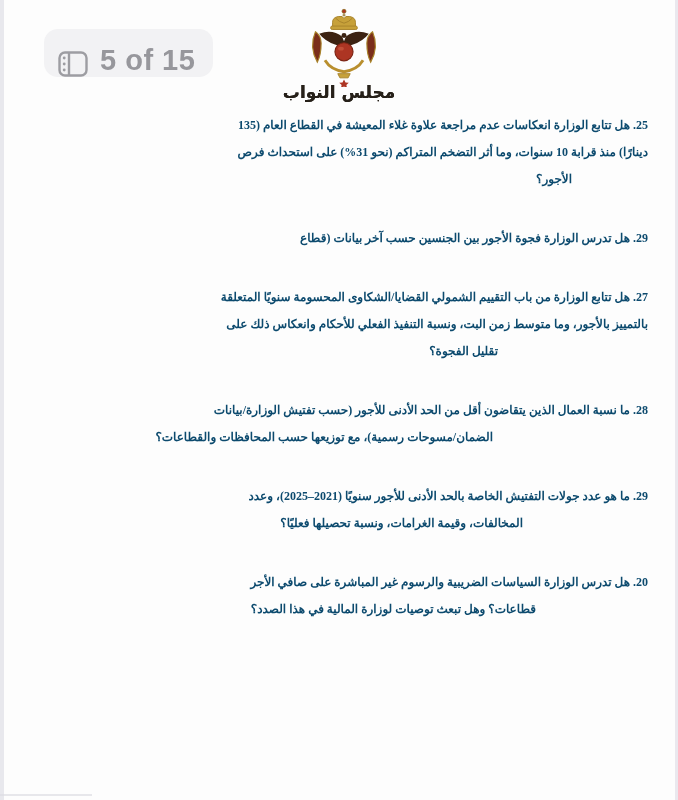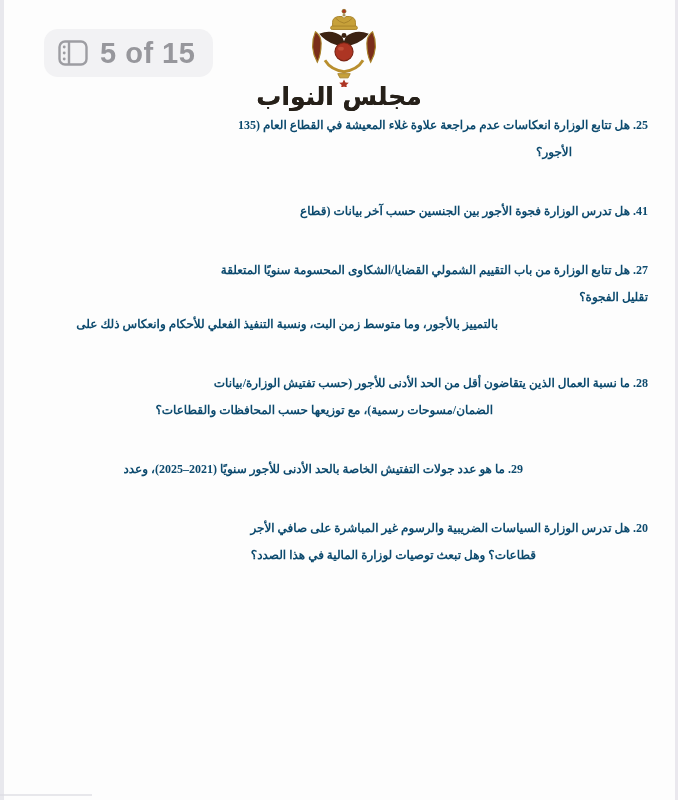--- a/index.html
+++ b/index.html
@@ -9,33 +9,33 @@
     font-family:"DejaVu Sans",sans-serif;
   }
   
   .edge-left{position:absolute;left:0;top:0;width:4px;height:800px;background:#e8e8ed}
   .edge-right{position:absolute;right:0;top:0;width:3px;height:800px;background:#eae8ee}
   .bottom-mark{position:absolute;left:0;bottom:4px;width:92px;height:2px;background:#dcdce2;opacity:.65}
 
   
   .badge{
     position:absolute;left:44px;top:29px;height:48px;
-    display:flex;align-items:center;gap:12px;
+    display:flex;align-items:flex-end;gap:12px;
     background:#f2f2f4;border-radius:14px;padding:0 18px 0 14px;cursor:default;
   }
   .badge .lbl{
     color:#97979c;font-size:29px;font-weight:600;letter-spacing:.5px;
     font-family:"Liberation Sans",sans-serif;
   }
 
   
   .emblem{position:absolute;left:296px;top:7px;width:96px;height:80px}
   .org-title{
     position:absolute;top:82px;left:0;width:678px;text-align:center;
-    font-size:25px;font-weight:bold;color:#262019;
+    font-size:17px;font-weight:bold;color:#262019;
     font-family:"DejaVu Sans",sans-serif;
     text-shadow:0 0 .6px #262019;
   }
 
   
   .questions{position:absolute;top:112px;right:30px;left:26px;direction:rtl}
   .q{
     margin-bottom:32px;font-size:12px;font-weight:bold;color:#0c4a6e;
     line-height:27px;
     font-family:Liberation Serif, serif;
@@ -97,34 +97,36 @@
 
     <path d="M50 76 l1.6 3.2 3.4 .4 -2.5 2.3 .7 3.3 -3.2 -1.7 -3.2 1.7 .7 -3.3 -2.5 -2.3 3.4 -.4 Z" fill="#ad3523"></path>
   </svg>
 </div>
 
 <div class="org-title">مجلس النواب</div>
 
 <div class="questions" id="questions">
     <div class="q q25">
       <div class="ln">25. هل تتابع الوزارة انعكاسات عدم مراجعة علاوة غلاء المعيشة في القطاع العام (135</div>
+      <div class="ln">دينارًا) منذ قرابة 10 سنوات، وما أثر التضخم المتراكم (نحو 31%) على استحداث فرص</div>
       <div class="ln">الأجور؟</div>
     </div>
     <div class="q q26">
-      <div class="ln">41. هل تدرس الوزارة فجوة الأجور بين الجنسين حسب آخر بيانات (قطاع</div>
+      <div class="ln">29. هل تدرس الوزارة فجوة الأجور بين الجنسين حسب آخر بيانات (قطاع</div>
     </div>
     <div class="q q27">
       <div class="ln">27. هل تتابع الوزارة من باب التقييم الشمولي القضايا/الشكاوى المحسومة سنويًا المتعلقة</div>
+      <div class="ln">بالتمييز بالأجور، وما متوسط زمن البت، ونسبة التنفيذ الفعلي للأحكام وانعكاس ذلك على</div>
       <div class="ln">تقليل الفجوة؟</div>
-      <div class="ln">بالتمييز بالأجور، وما متوسط زمن البت، ونسبة التنفيذ الفعلي للأحكام وانعكاس ذلك على</div>
     </div>
     <div class="q q28">
       <div class="ln">28. ما نسبة العمال الذين يتقاضون أقل من الحد الأدنى للأجور (حسب تفتيش الوزارة/بيانات</div>
       <div class="ln">الضمان/مسوحات رسمية)، مع توزيعها حسب المحافظات والقطاعات؟</div>
     </div>
     <div class="q q29">
       <div class="ln">29. ما هو عدد جولات التفتيش الخاصة بالحد الأدنى للأجور سنويًا (2021–2025)، وعدد</div>
+      <div class="ln">المخالفات، وقيمة الغرامات، ونسبة تحصيلها فعليًا؟</div>
     </div>
     <div class="q q30">
       <div class="ln">20. هل تدرس الوزارة السياسات الضريبية والرسوم غير المباشرة على صافي الأجر</div>
       <div class="ln">قطاعات؟ وهل تبعث توصيات لوزارة المالية في هذا الصدد؟</div>
     </div>
   </div>
 
 </body></html>

